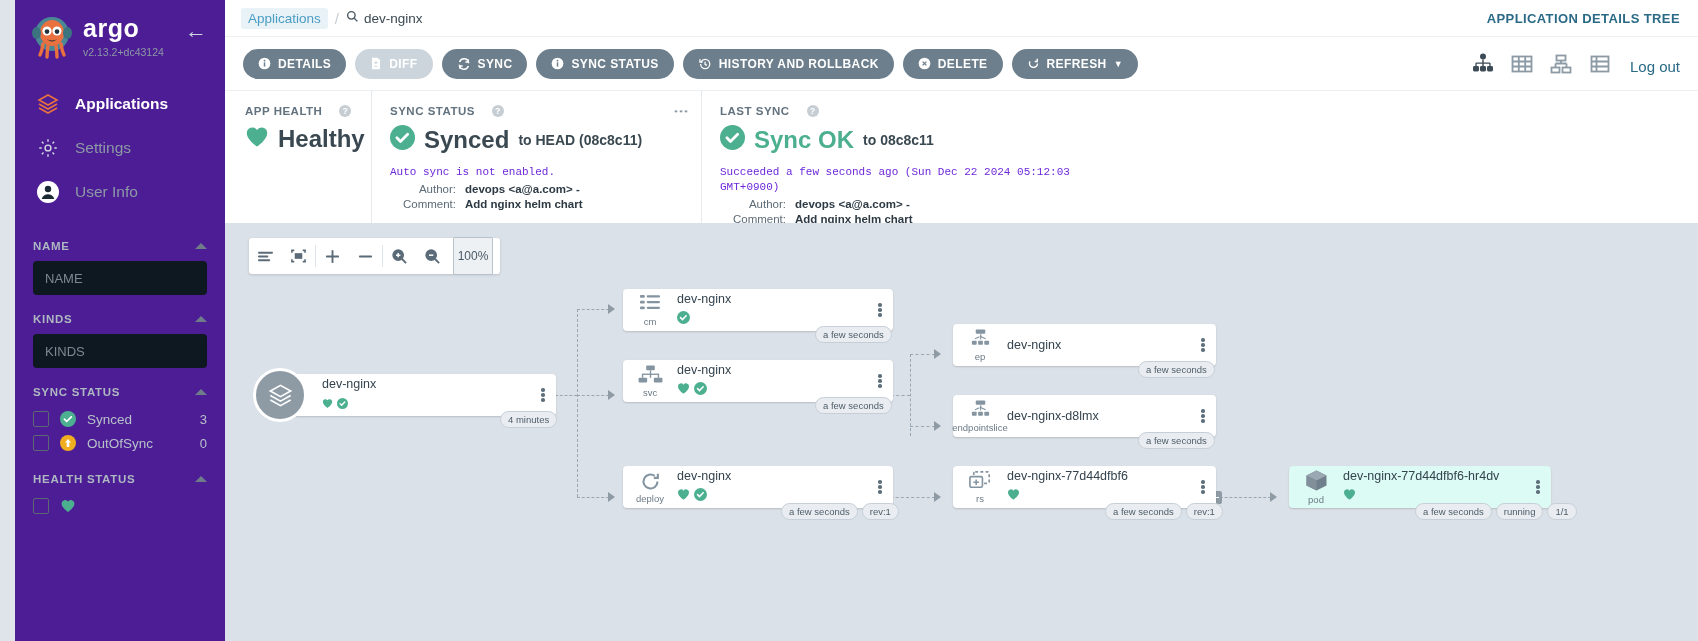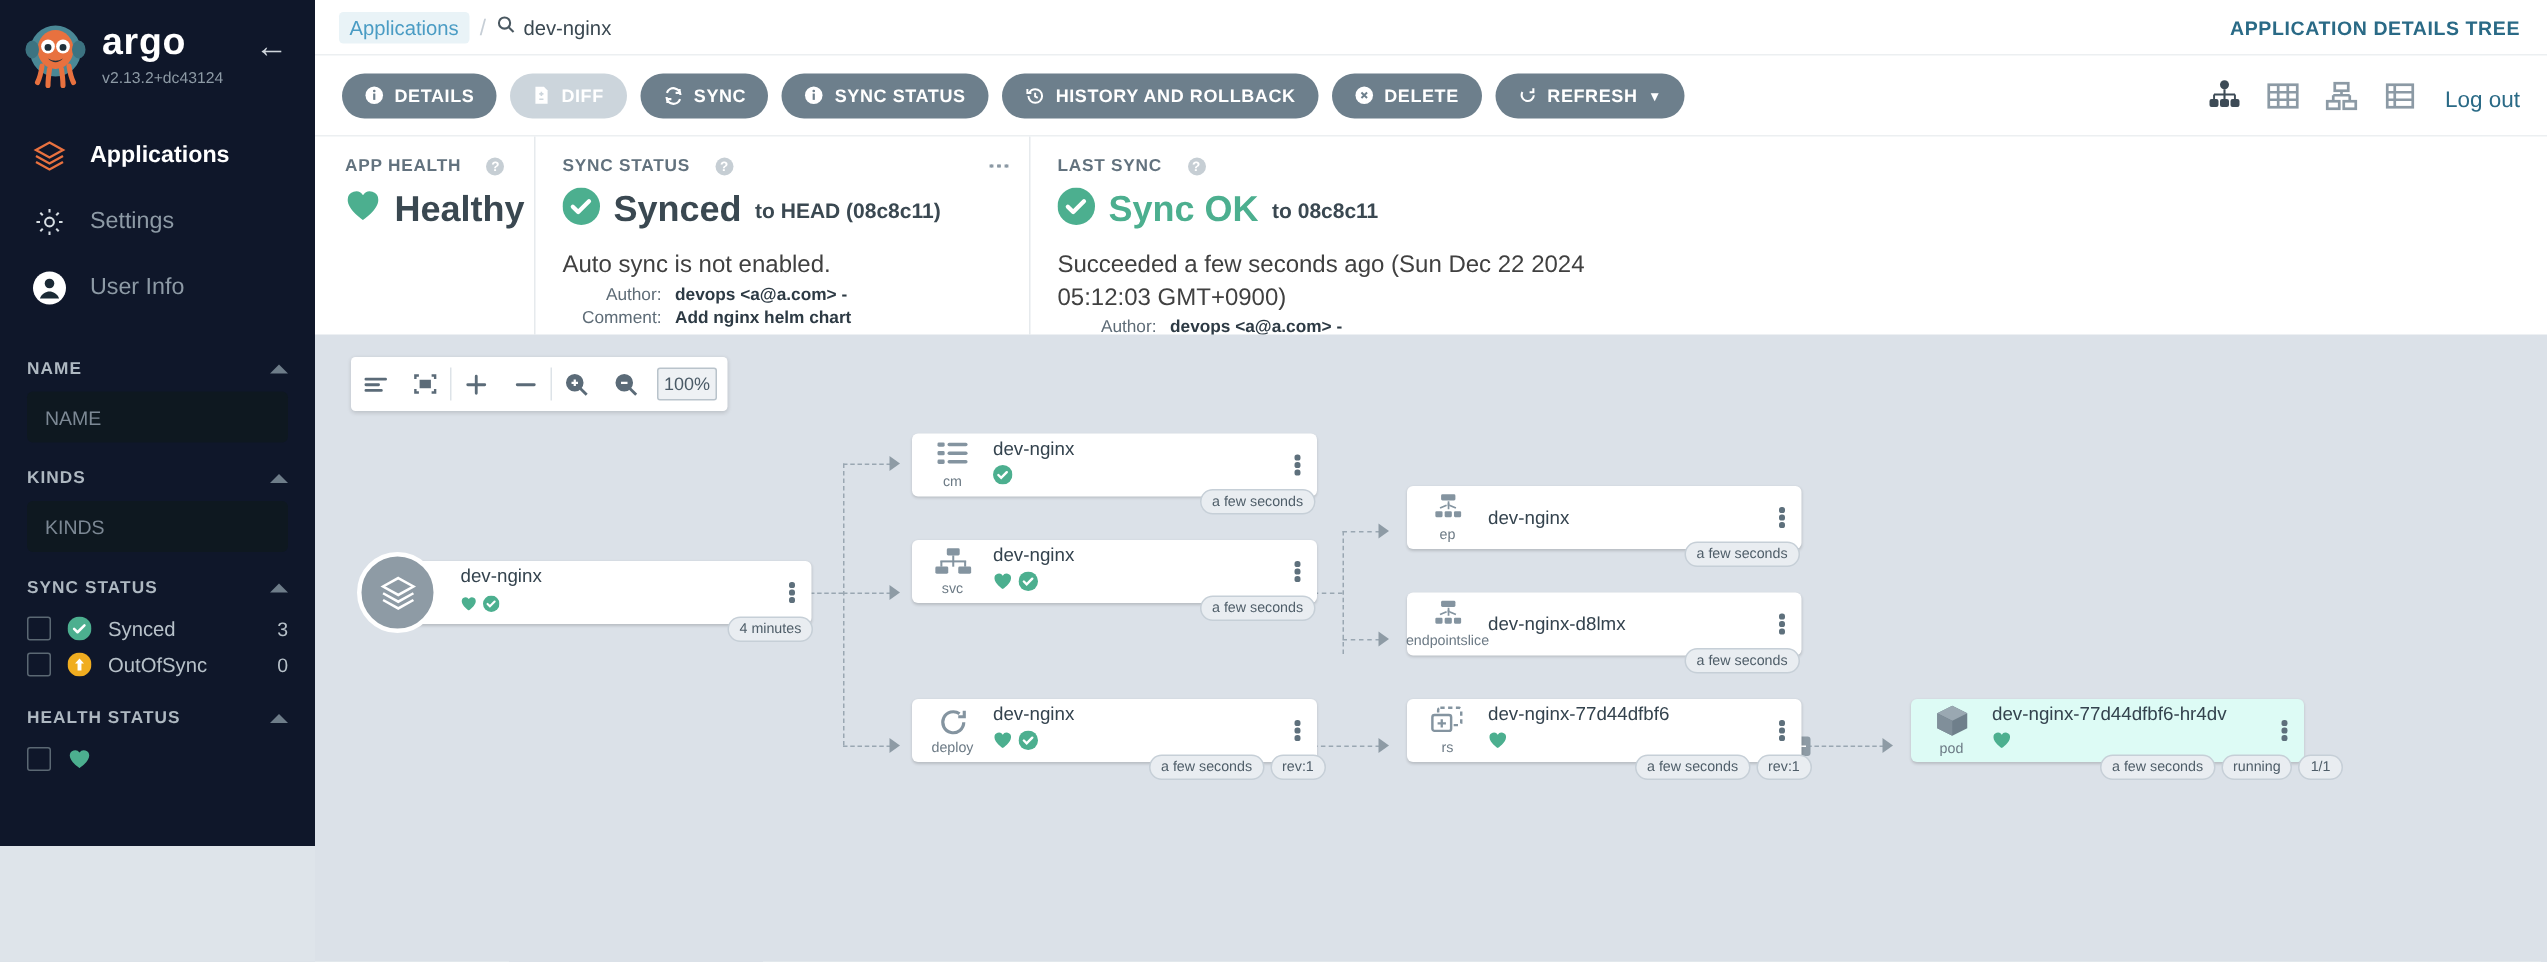--- a/index.html
+++ b/index.html
@@ -6,22 +6,22 @@
   html, body {
     width: 1698px; height: 641px;
     font-family: "Liberation Sans", sans-serif;
     background: #dee4ea;
     overflow: hidden;
   }
   .app { display: flex; width: 1698px; height: 641px; }
 
   
   .sidebar {
-    width: 210px; height: 564px; flex: 0 0 210px;
-    background: #0f172a; color: #cfd6dc; position: relative;
+    width: 210px; height: 641px; flex: 0 0 210px;
+    background: #4c1d95; color: #cfd6dc; position: relative; margin-left: 15px;
   }
   .sb-brand { display: flex; align-items: center; padding: 14px 16px 0 14px; position: relative; }
   .octo { width: 46px; height: 46px; flex: 0 0 46px; position: relative; }
   .octo svg { display: block; }
   .brand-txt { margin-left: 8px; }
   .brand-word { font-size: 25px; font-weight: 700; color: #fff; letter-spacing: .5px; line-height: 1; }
   .brand-ver { font-size: 10.5px; color: #8d9aa5; margin-top: 5px; }
   .sb-back {
     position: absolute; right: 18px; top: 20px; color: #cfd6dc;
     font-size: 22px; line-height: 1; cursor: pointer;
@@ -87,37 +87,37 @@
   .pane + .pane { border-left: 1px solid #e6eaed; }
   .pane-health { width: 146px; padding-left: 20px; }
   .pane-sync { width: 330px; padding-left: 18px; }
   .pane-last { flex: 1 1 auto; padding-left: 18px; padding-right: 20px; }
   .p-title { font-size: 11.5px; font-weight: 700; color: #62727e; letter-spacing: .5px; display: flex; align-items: center; gap: 17px; }
   .qmark { width: 12px; height: 12px; border-radius: 50%; background: #c6ced4; color: #fff; font-size: 9px; display: inline-flex; align-items: center; justify-content: center; font-weight: 700; }
   .p-main { display: flex; align-items: center; gap: 9px; margin-top: 8px; }
   .p-big { font-size: 24px; font-weight: 700; color: #3a4851; }
   .p-big.green { color: #4caf8f; }
   .p-sub { font-size: 14px; color: #3a4851; font-weight: 700; }
-  .p-note { font-size: 16px; color: #404040; margin-top: 11px; line-height: 1.35; }
+  .p-note { font-size: 11px; color: #6d28d9; margin-top: 11px; line-height: 1.35; font-family: Liberation Mono, monospace; }
   .kv { display: flex; font-size: 11.5px; margin-top: 3px; }
   .kv .k { width: 66px; text-align: right; color: #5d6b76; flex: 0 0 66px; }
   .kv .v { color: #2d3a44; font-weight: 700; margin-left: 9px; }
   .dots { position: absolute; top: 12px; right: 14px; color: #8b99a4; font-size: 15px; letter-spacing: 1px; cursor: pointer; line-height: 1; }
   .pane-sync .dots { right: 12px; }
 
   
   .graph { flex: 1 1 auto; background: #dbe1e8; position: relative; overflow: hidden; }
   .gtoolbar {
     position: absolute; left: 24px; top: 15px; height: 36px; background: #fff;
     border-radius: 3px; display: flex; align-items: center; box-shadow: 0 1px 3px rgba(0,0,0,.14);
   }
   .gt-btn { width: 33px; height: 36px; display: flex; align-items: center; justify-content: center; cursor: pointer; }
   .gt-sep { width: 1px; height: 22px; background: #dde3e8; }
   .gt-zoom {
-    width: 40px; height: 22px; border: 1px solid #b9c3cb; border-radius: 2px;
+    width: 40px; height: 38px; border: 1px solid #b9c3cb; border-radius: 2px;
     font-size: 12px; color: #4a5a66; text-align: center; margin: 0 7px 0 4px;
     background: #eef1f4; font-family: inherit; outline: none;
   }
 
   .node {
     position: absolute; background: #fff; border-radius: 4px;
     box-shadow: 0 1px 2px rgba(0,0,0,.16); display: flex; align-items: center;
   }
   .node.hl { background: #ddfbf5; }
   .n-ico { width: 54px; flex: 0 0 54px; display: flex; flex-direction: column; align-items: center; justify-content: center; position: relative; }

